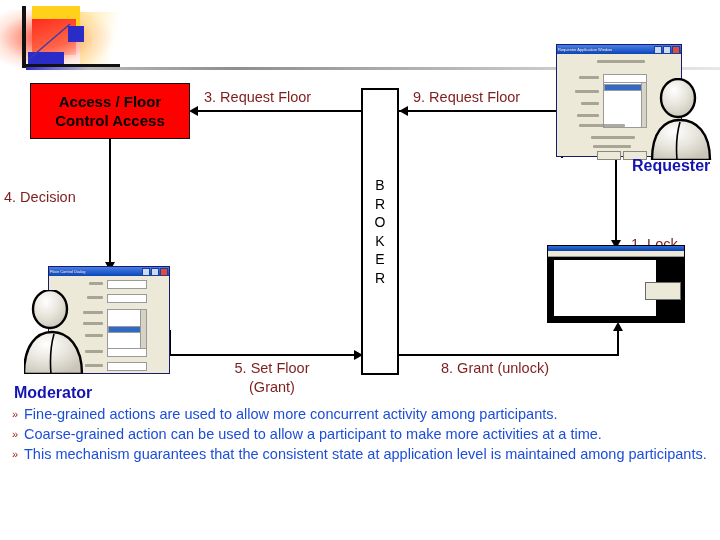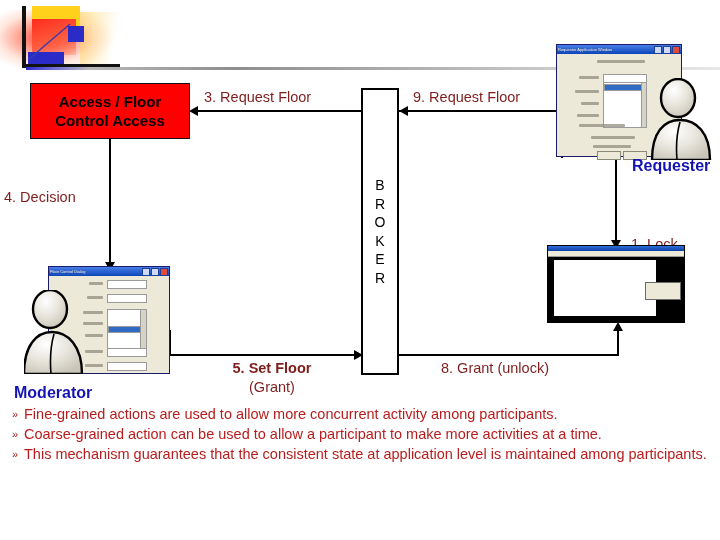--- a/index.html
+++ b/index.html
@@ -82,21 +82,21 @@
   .wb{position:absolute;background:#000;border:1px solid #000;box-sizing:border-box;}
   .wb .wbtb{height:5px;background:linear-gradient(180deg,#2f6fd8,#0a3fa8);}
   .wb .wbmenu{height:5px;background:#ece9d8;border-bottom:1px solid #9a9a9a;}
   .wb .canvas{position:absolute;background:#fff;}
   .wb .palette{position:absolute;background:#ece9d8;border:1px solid #6a6a6a;}
 
   
   .bullets{position:absolute;left:6px;top:405px;width:712px;}
   .bl{display:flex;align-items:flex-start;margin-bottom:1px;}
   .bl .mk{color:#9e2020;font-size:11px;line-height:19px;width:18px;flex:0 0 18px;text-align:center;}
-  .bl .tx{font-size:14.5px;line-height:19px;color:#b91c1c;flex:1;}
+  .bl .tx{font-size:14.5px;line-height:19px;color:#1d4ed8;flex:1;}
 </style>
 </head>
 <body>
 
 <div class="slide">
 
   <div class="logo">
     <div class="glow"></div>
     <div class="fade"></div>
     <div class="yellow"></div>
@@ -139,21 +139,21 @@
   <div class="arr arr-d" style="left:105px;top:262px;"></div>
   <div class="lbl" style="left:4px;top:189px;">4. Decision</div>
 
   <div class="ln vl" style="left:615px;top:158px;height:86px;"></div>
   <div class="arr arr-d" style="left:611px;top:240px;"></div>
   <div class="lbl" style="left:631px;top:192px;margin-top:44px;">1. Lock</div>
 
   <div class="ln vl" style="left:169px;top:330px;height:26px;"></div>
   <div class="ln hl" style="left:169px;top:354px;width:194px;"></div>
   <div class="arr arr-r" style="left:354px;top:350px;"></div>
-  <div class="lbl c" style="left:202px;top:360px;width:140px;font-weight:bold;">5. Set Floor</div>
+  <div class="lbl c" style="left:202px;top:360px;width:140px;">5. Set Floor</div>
   <div class="lbl c" style="left:202px;top:379px;width:140px;">(Grant)</div>
 
   <div class="ln hl" style="left:397px;top:354px;width:222px;"></div>
   <div class="ln vl" style="left:617px;top:330px;height:26px;"></div>
   <div class="arr arr-d" style="left:613px;top:322px;transform:rotate(180deg);"></div>
   <div class="lbl c" style="left:370px;top:360px;width:250px;">8. Grant (unlock)</div>
 
   <div class="win" style="left:556px;top:44px;width:126px;height:113px;">
     <div class="tb">
       <div class="tbt">Requester Application Window</div>

